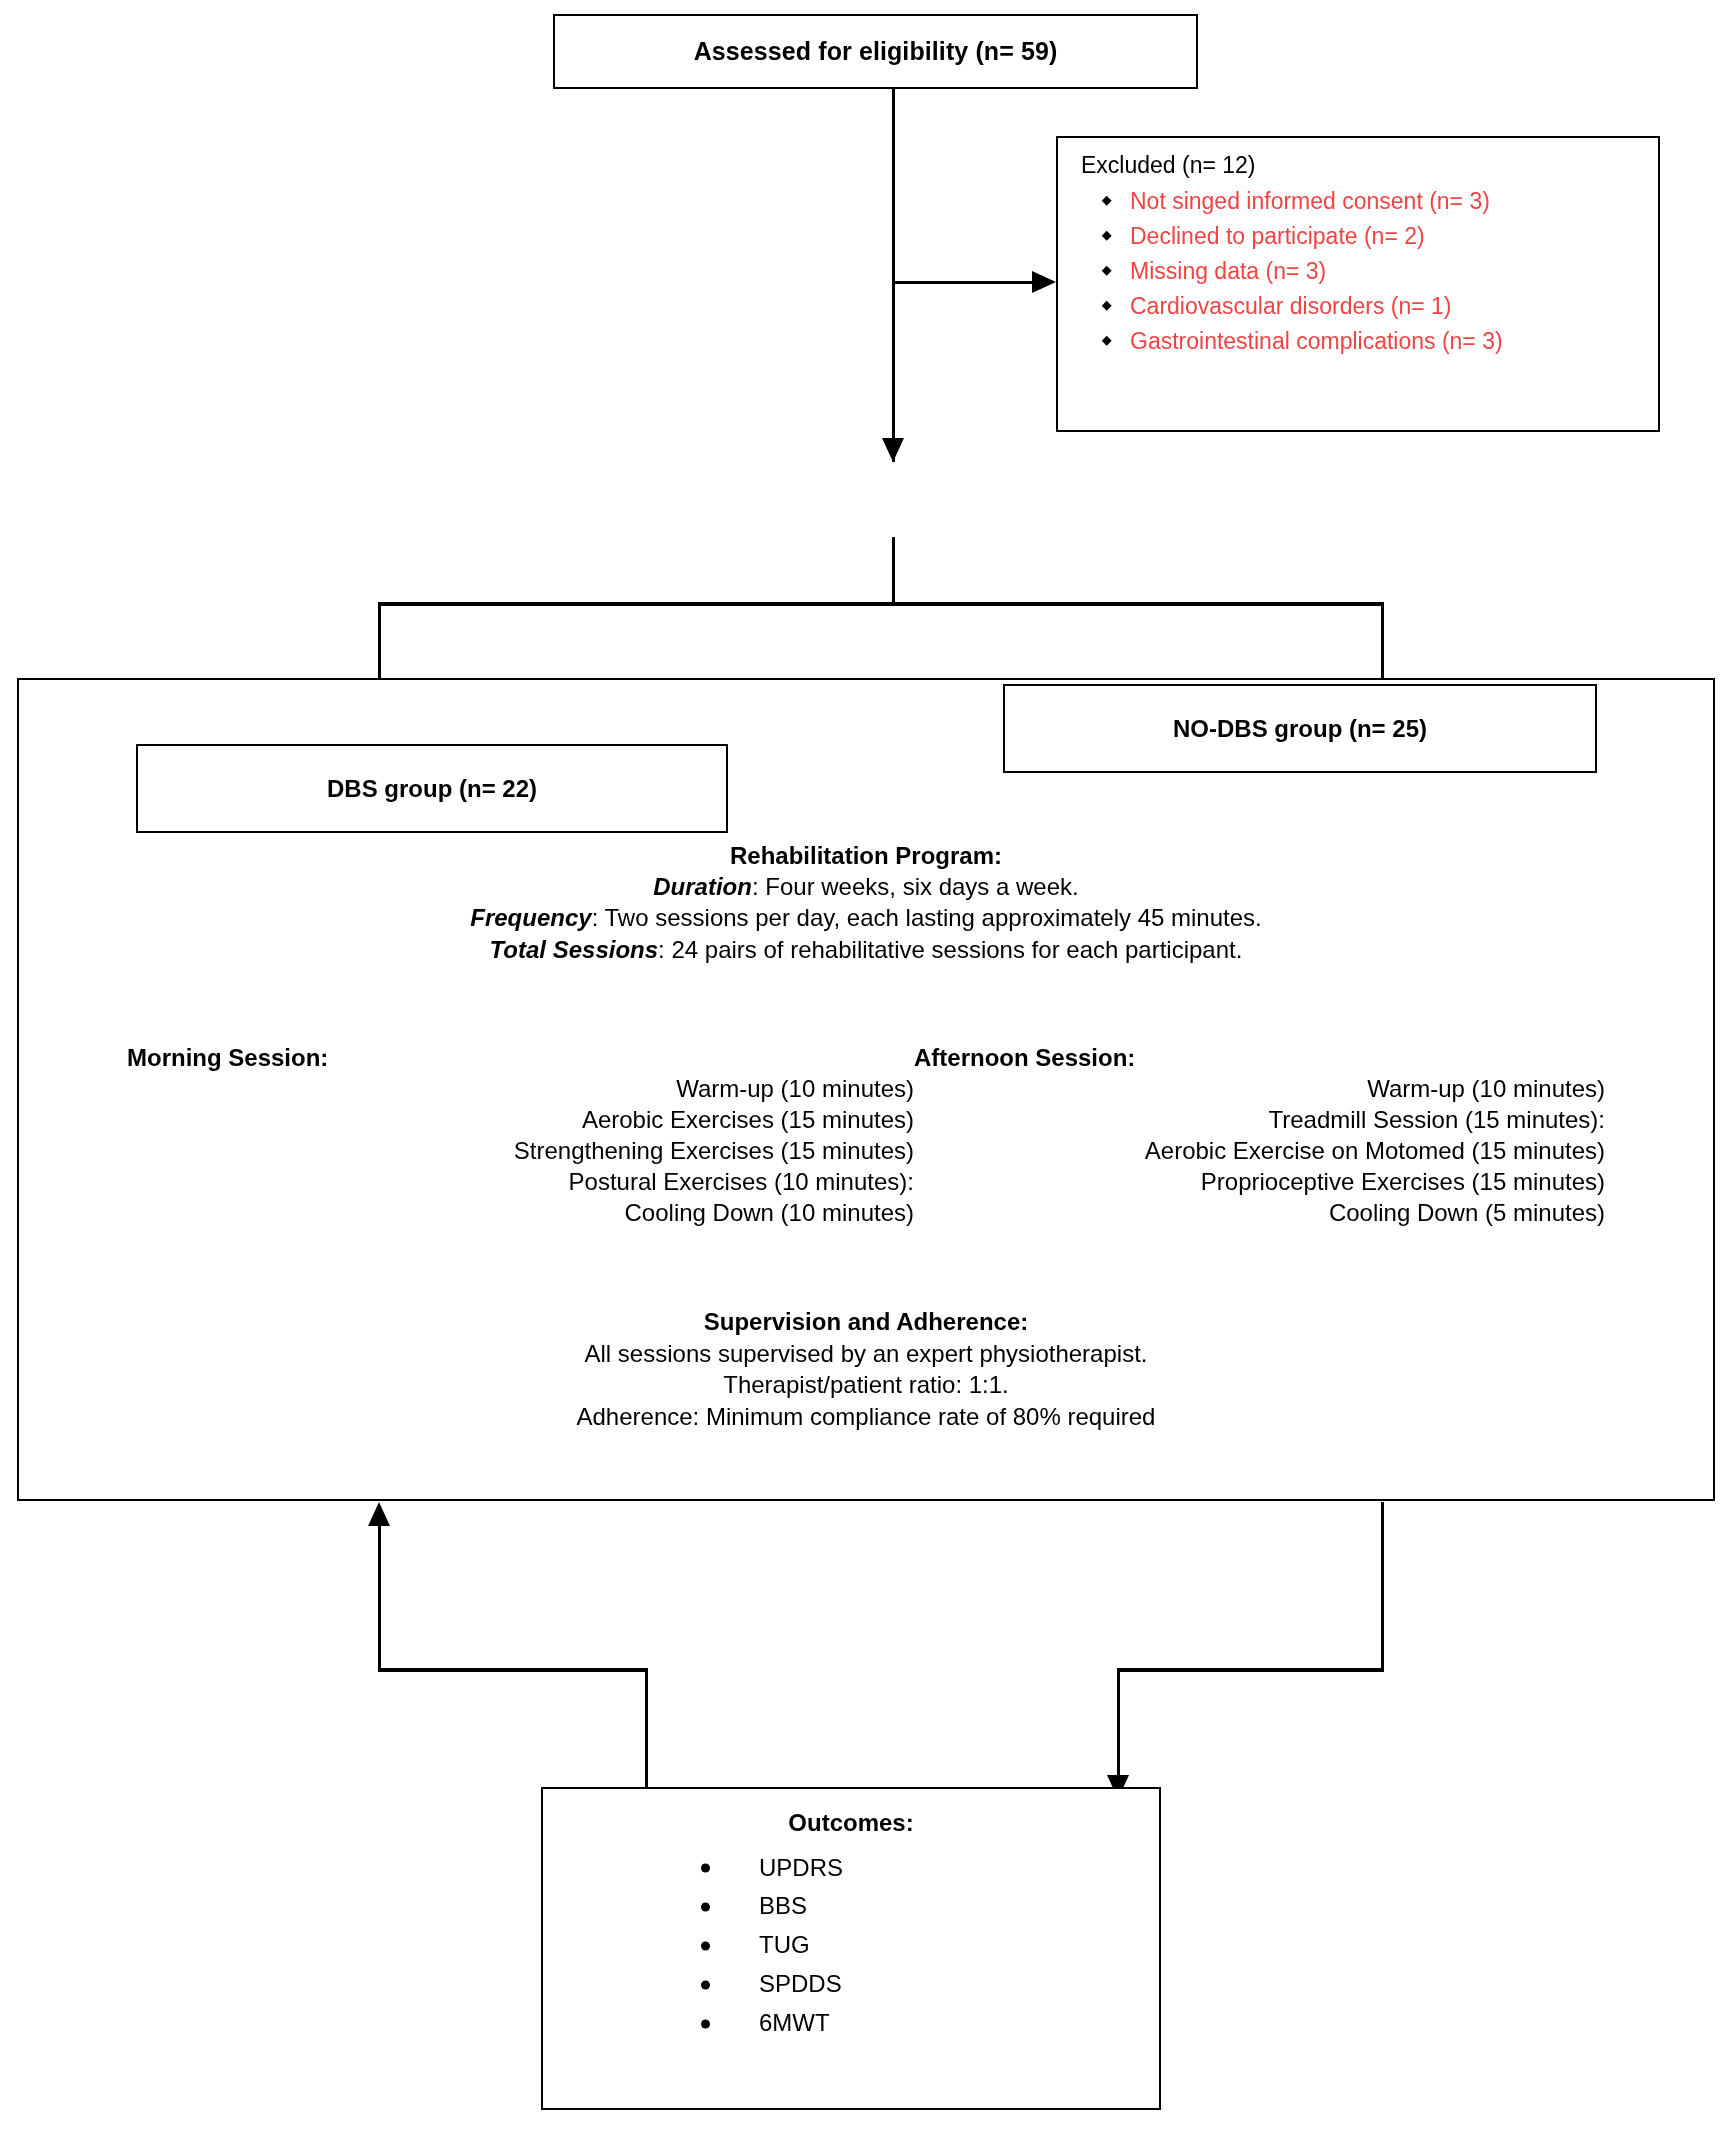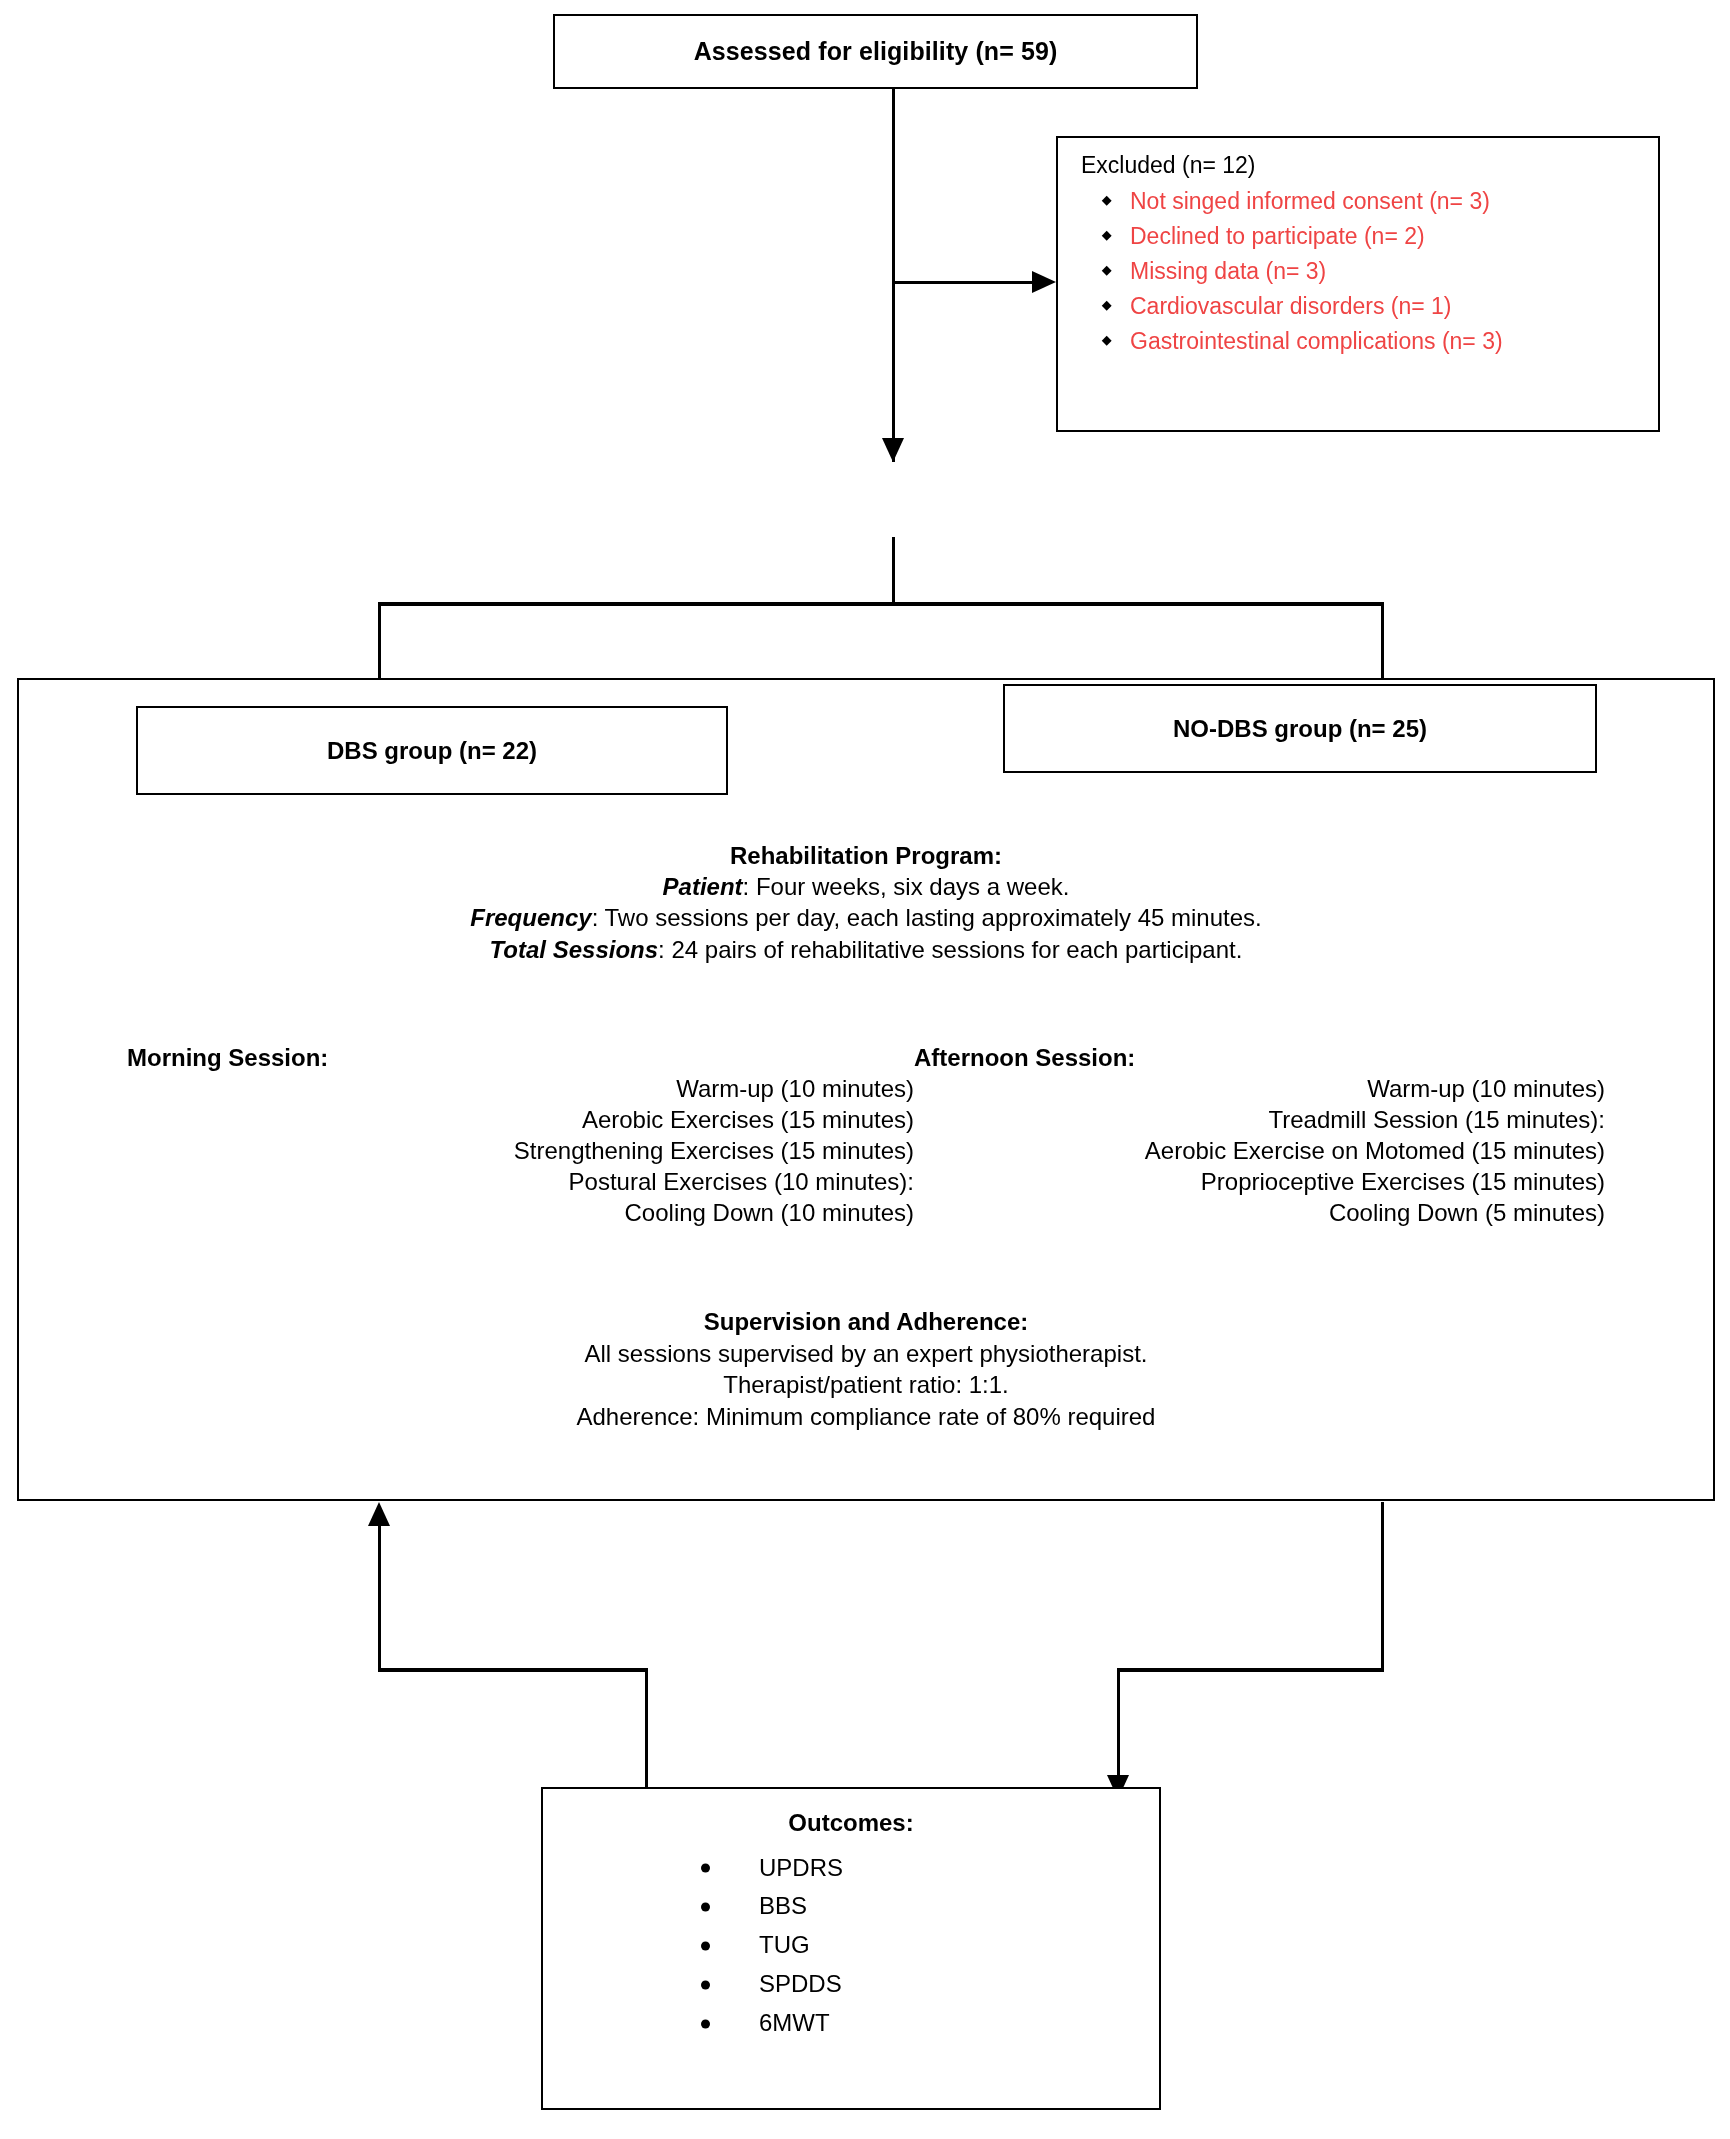--- a/index.html
+++ b/index.html
@@ -37,21 +37,21 @@
       width:7.4px;height:7.4px;background:#000;}
 
   
   #patient{left:655px;top:462px;width:501px;height:75px;}
   #patient .label{font-size:25px;font-weight:bold;}
 
   
   #rehab{left:17.4px;top:678px;width:1698px;height:823px;}
 
   
-  #dbs{left:136px;top:706px;width:592px;height:89px;}
+  #dbs{left:136px;top:744px;width:592px;height:89px;}
   #nodbs{left:1003px;top:684px;width:594px;height:89px;}
   #dbs .label,#nodbs .label{font-size:24px;font-weight:bold;}
 
   
   #program{position:absolute;left:32px;top:840px;width:1668px;text-align:center;}
   #program .line{font-size:24px;line-height:1.30;color:#000;}
   #program .hd{font-weight:bold;}
   #program .it{font-style:italic;font-weight:bold;}
 
   
@@ -118,21 +118,21 @@
     <span class="label">DBS group (n= 22)</span>
   </div>
 
   <div class="box ctr" id="nodbs">
     <span class="label">NO-DBS group (n= 25)</span>
   </div>
 
   <div id="program">
     <div class="line hd">Rehabilitation Program:</div>
     <div class="line">
-      <span class="it">Patient</span><span>: Four weeks, six days a week.</span>
+      <span class="it">Duration</span><span>: Four weeks, six days a week.</span>
     </div>
     <div class="line">
       <span class="it">Frequency</span><span>: Two sessions per day, each lasting approximately 45 minutes.</span>
     </div>
     <div class="line">
       <span class="it">Total Sessions</span><span>: 24 pairs of rehabilitative sessions for each participant.</span>
     </div>
   </div>
 
   <div id="sessions">

